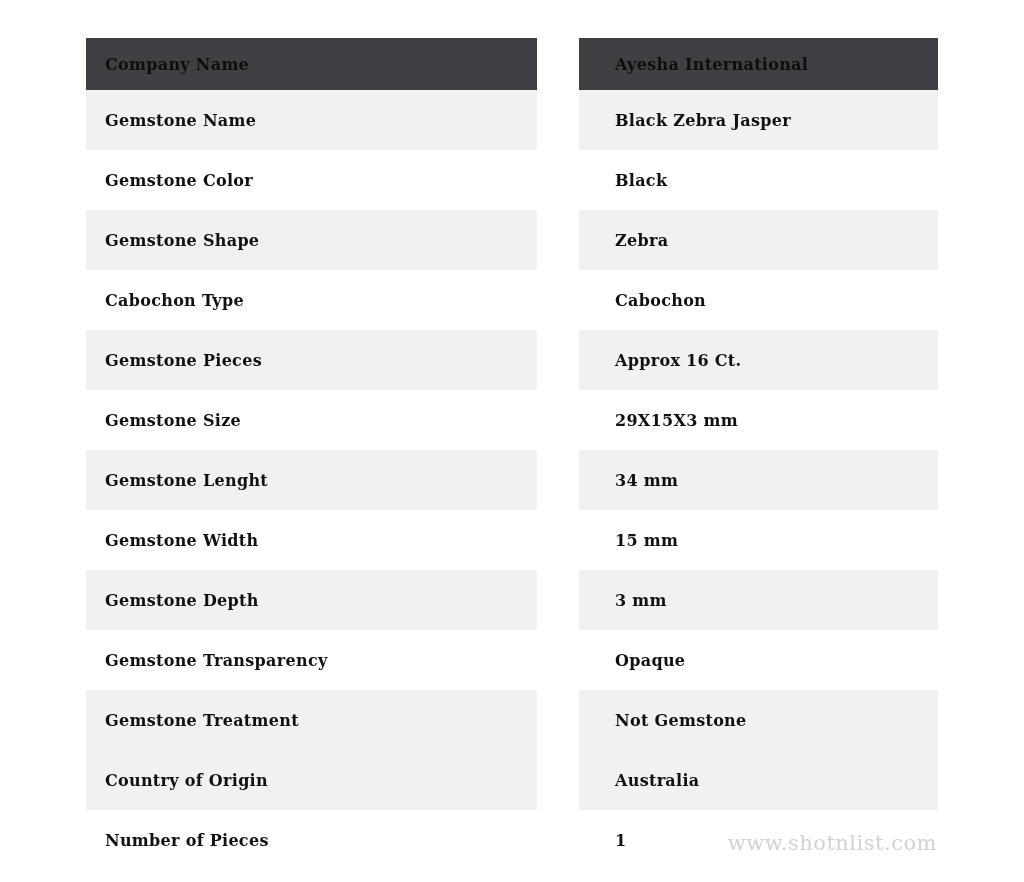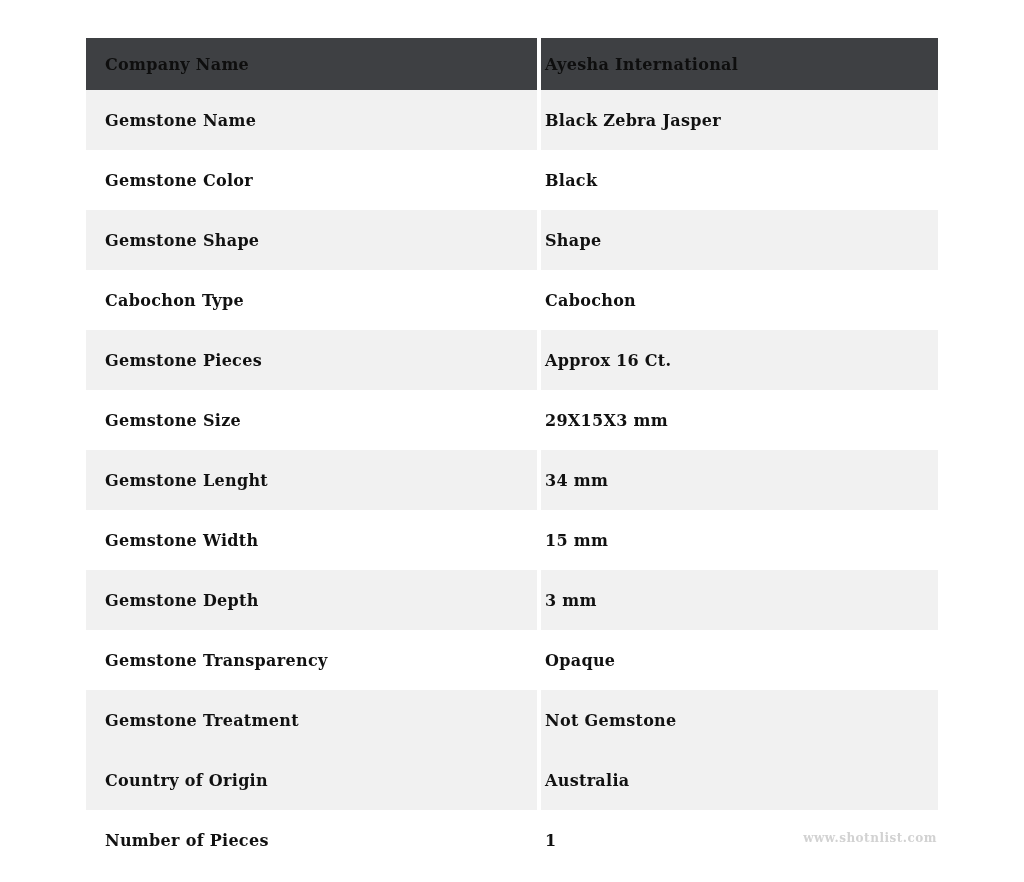--- a/index.html
+++ b/index.html
@@ -36,38 +36,39 @@
     overflow: hidden;
     white-space: nowrap;
   }
   .cell.label {
     width: 451px;
     padding-left: 19px;
     flex: 0 0 auto;
   }
   .cell.value {
     flex: 1 1 auto;
-    padding-left: 4px;
+    padding-left: 36px;
+    margin-left: 38px;
   }
   .header-row .cell {
     background: #3e4043;
     color: #0e0e0e;
   }
   .row.alt .cell {
     background: #f1f1f1;
   }
   .row.plain .cell {
     background: #ffffff;
   }
   .watermark {
     position: absolute;
     top: 831px;
     right: 87px;
-    font-weight: bold;
-    font-size: 12px;
+    font-weight: normal;
+    font-size: 21px;
     letter-spacing: 0.5px;
     color: #d2d2d2;
   }
 </style>
 </head>
 <body>
 
 <div class="spec-table">
   <div class="row header-row">
     <div class="cell label">Company Name</div>
@@ -77,21 +78,21 @@
       <div class="row alt">
         <div class="cell label">Gemstone Name</div>
         <div class="cell value">Black Zebra Jasper</div>
       </div>
       <div class="row plain">
         <div class="cell label">Gemstone Color</div>
         <div class="cell value">Black</div>
       </div>
       <div class="row alt">
         <div class="cell label">Gemstone Shape</div>
-        <div class="cell value">Shape</div>
+        <div class="cell value">Zebra</div>
       </div>
       <div class="row plain">
         <div class="cell label">Cabochon Type</div>
         <div class="cell value">Cabochon</div>
       </div>
       <div class="row alt">
         <div class="cell label">Gemstone Pieces</div>
         <div class="cell value">Approx 16 Ct.</div>
       </div>
       <div class="row plain">

